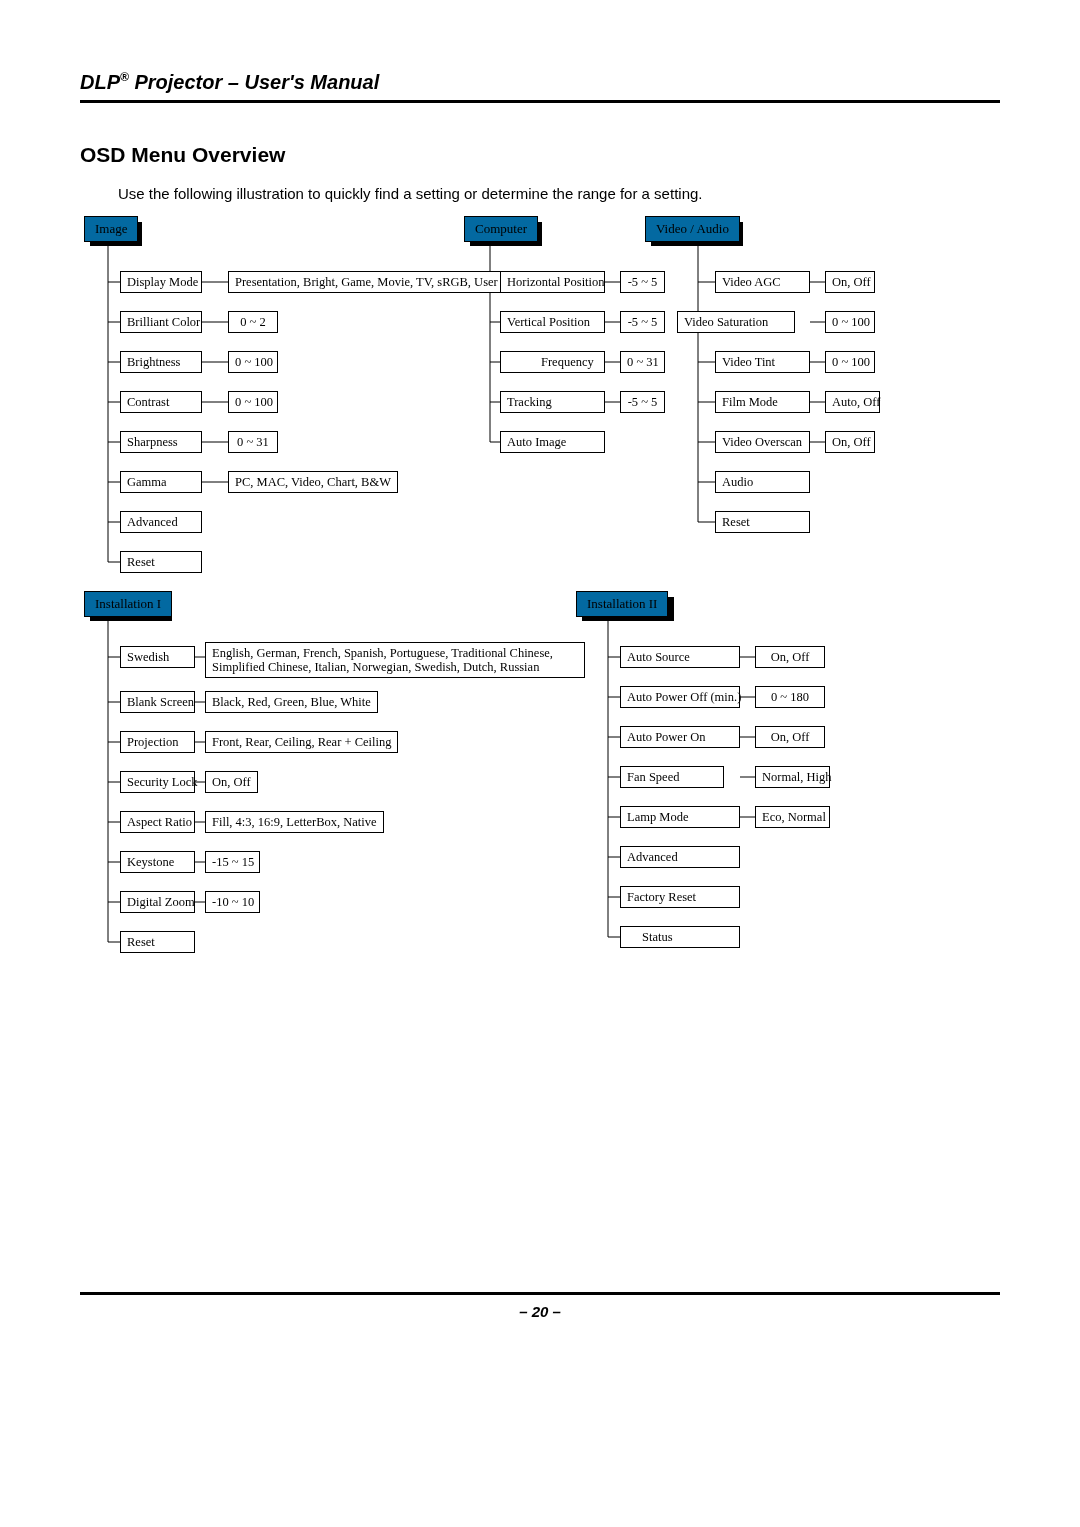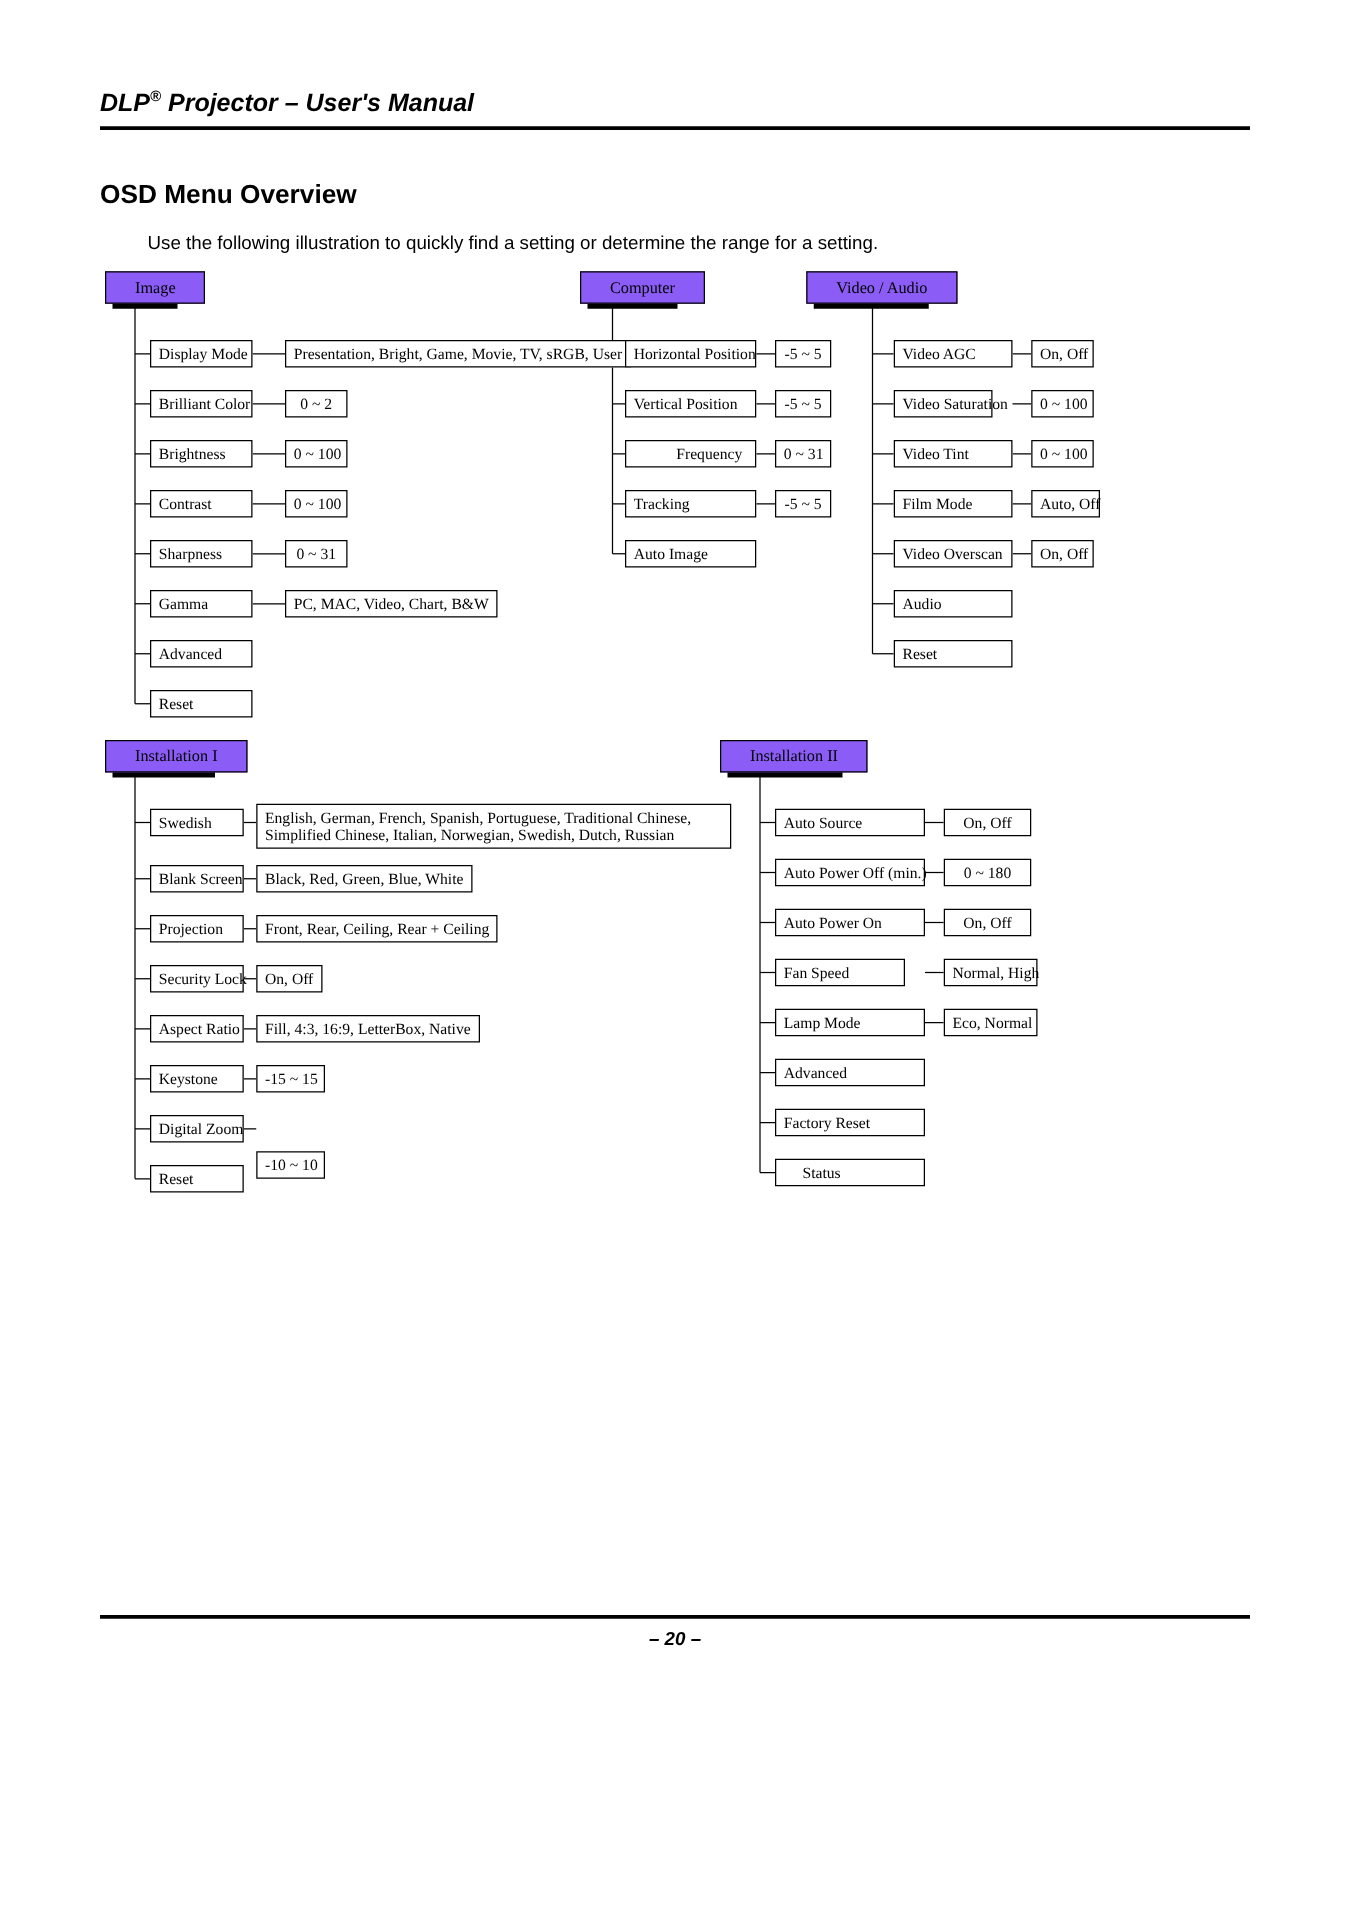--- a/index.html
+++ b/index.html
@@ -34,22 +34,22 @@
   }
   .diagram {
     position: relative;
     margin-left: 0px;
     height: 760px;
     font-family: "Times New Roman", Times, serif;
   }
   .tab {
     position: absolute;
     border: 1px solid #000;
-    background: #8b5cf6;
-    padding: 4px 23px;
+    background: #0369a1;
+    padding: 4px 10px;
     font-size: 13px;
     z-index: 2;
   }
   .shadow {
     position: absolute;
     background: #000;
     z-index: 1;
   }
   .box {
     position: absolute;
@@ -136,21 +136,21 @@
     <div class="box" style="left:540px; top:135px; width:45px; text-align:center;">0 ~ 31</div>
 
     <div class="box" style="left:420px; top:175px; width:105px;">Tracking</div>
     <div class="box" style="left:540px; top:175px; width:45px; text-align:center;">-5 ~ 5</div>
 
     <div class="box" style="left:420px; top:215px; width:105px;">Auto Image</div>
 
     <div class="box" style="left:635px; top:55px;  width:95px;">Video AGC</div>
     <div class="box" style="left:745px; top:55px;  width:50px; text-align:center;">On, Off</div>
 
-    <div class="box" style="left:635px; top:95px;  width:79px;">Video Saturation</div>
+    <div class="box" style="left:597px; top:95px;  width:118px;">Video Saturation</div>
     <div class="box" style="left:745px; top:95px;  width:50px; text-align:center;">0 ~ 100</div>
 
     <div class="box" style="left:635px; top:135px; width:95px;">Video Tint</div>
     <div class="box" style="left:745px; top:135px; width:50px; text-align:center;">0 ~ 100</div>
 
     <div class="box" style="left:635px; top:175px; width:95px;">Film Mode</div>
     <div class="box" style="left:745px; top:175px; width:55px; text-align:center;">Auto, Off</div>
 
     <div class="box" style="left:635px; top:215px; width:95px;">Video Overscan</div>
     <div class="box" style="left:745px; top:215px; width:50px; text-align:center;">On, Off</div>
@@ -176,21 +176,21 @@
     <div class="box" style="left:40px; top:555px; width:75px;">Security Lock</div>
     <div class="box" style="left:125px; top:555px;">On, Off</div>
 
     <div class="box" style="left:40px; top:595px; width:75px;">Aspect Ratio</div>
     <div class="box" style="left:125px; top:595px;">Fill, 4:3, 16:9, LetterBox, Native</div>
 
     <div class="box" style="left:40px; top:635px; width:75px;">Keystone</div>
     <div class="box" style="left:125px; top:635px; width:55px; text-align:center;">-15 ~ 15</div>
 
     <div class="box" style="left:40px; top:675px; width:75px;">Digital Zoom</div>
-    <div class="box" style="left:125px; top:675px; width:55px; text-align:center;margin-top:29px;">-10 ~ 10</div>
+    <div class="box" style="left:125px; top:675px; width:55px; text-align:center;">-10 ~ 10</div>
 
     <div class="box" style="left:40px; top:715px; width:75px;">Reset</div>
 
     <div class="box" style="left:540px; top:430px; width:120px;">Auto Source</div>
     <div class="box" style="left:675px; top:430px; width:70px; text-align:center;">On, Off</div>
 
     <div class="box" style="left:540px; top:470px; width:120px;">Auto Power Off (min.)</div>
     <div class="box" style="left:675px; top:470px; width:70px; text-align:center;">0 ~ 180</div>
 
     <div class="box" style="left:540px; top:510px; width:120px;">Auto Power On</div>

